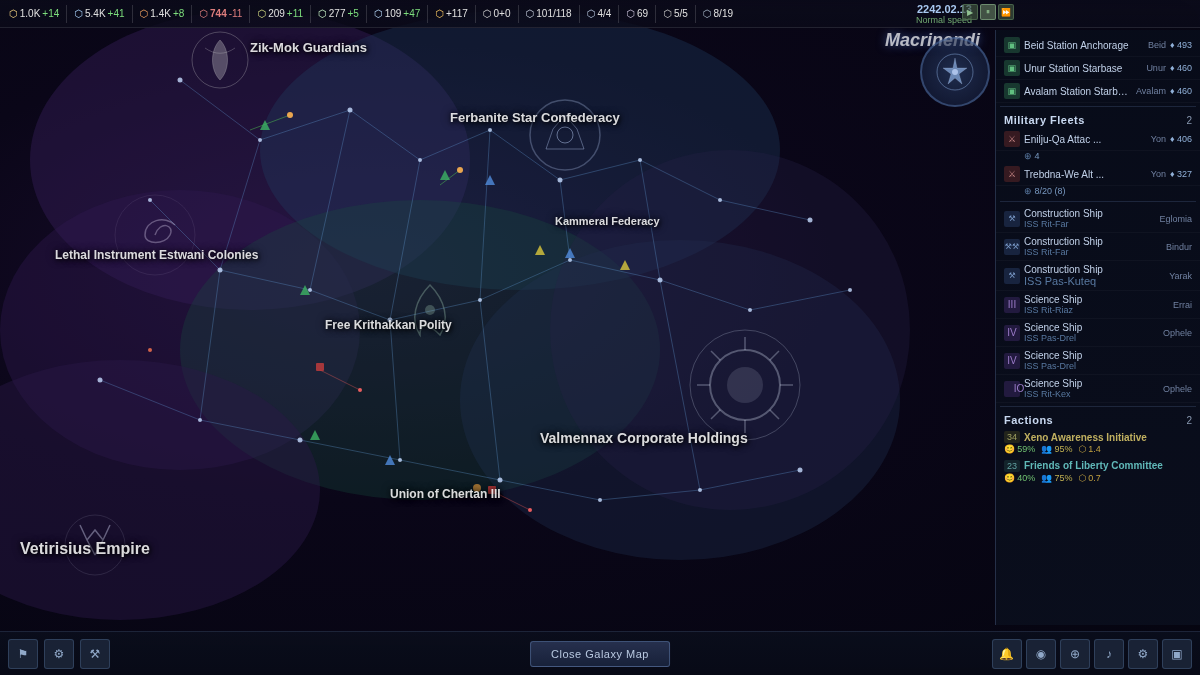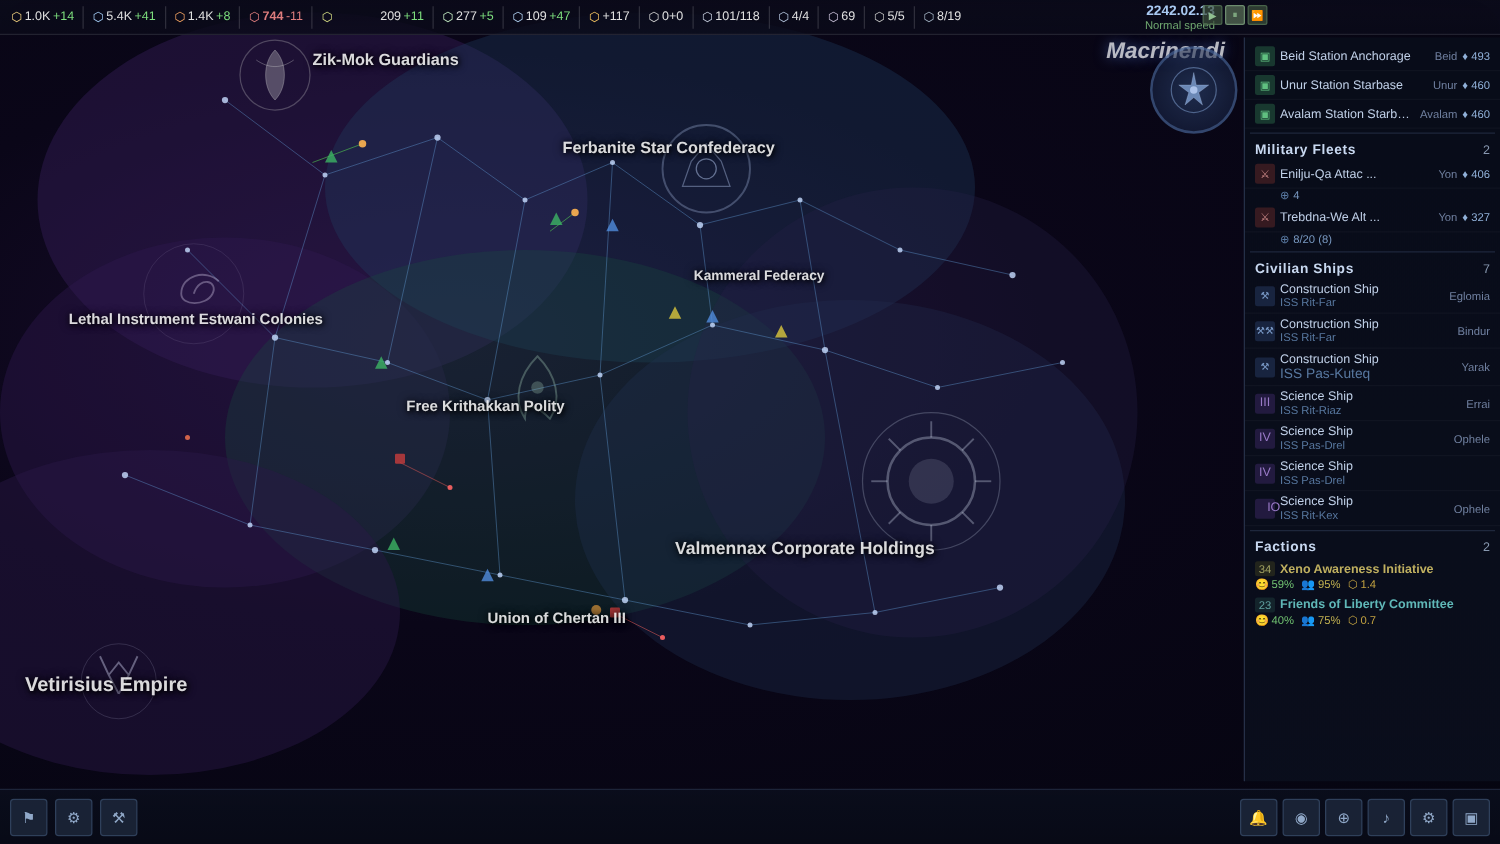--- a/index.html
+++ b/index.html
@@ -496,21 +496,21 @@
   </div>
   <div class="resource-sep"></div>
   <div class="resource-item">
     <span style="color:#de7d7d;font-size:10px;">⬡</span>
     <span style="color:#de7d7d;font-weight:bold;">744</span>
     <span class="res-negative">-11</span>
   </div>
   <div class="resource-sep"></div>
   <div class="resource-item">
     <span style="color:#d0d880;font-size:10px;">⬡</span>
-    <span style="color:#e0e0e0;margin-left:36px;">209</span>
+    <span style="color:#e0e0e0;">209</span>
     <span class="res-positive">+11</span>
   </div>
   <div class="resource-sep"></div>
   <div class="resource-item">
     <span style="color:#c0e8c0;font-size:10px;">⬡</span>
     <span style="color:#e0e0e0;">277</span>
     <span class="res-positive">+5</span>
   </div>
   <div class="resource-sep"></div>
   <div class="resource-item">
@@ -625,24 +625,20 @@
     <div class="outliner-location">Yon</div>
     <div class="outliner-value">♦ 327</div>
   </div>
   <div class="outliner-ship-sub">
     <span class="ship-sub-icon">⊕</span>
     <span class="ship-count-bar">8/20 (8)</span>
   </div>
 
   <div class="section-divider"></div>
 
-  <div class="outliner-section-header">
-    <span class="outliner-section-title">Civilian Ships</span>
-    <span class="outliner-count">7</span>
-  </div>
 
   <div class="outliner-row">
     <div class="outliner-icon" style="background:rgba(40,60,100,0.5);color:#7a9ac8;font-size:8px;">⚒</div>
     <div style="flex:1;overflow:hidden;">
       <div class="outliner-name">Construction Ship</div>
       <div style="color:#5878a0;font-size:9px;">ISS Rit-Far</div>
     </div>
     <div class="outliner-location">Eglomia</div>
   </div>
 
@@ -751,20 +747,21 @@
 
 </div>
 
 <div id="bottom-bar">
   <div class="bottom-left-icons">
     <div class="bottom-icon-btn">⚑</div>
     <div class="bottom-icon-btn">⚙</div>
     <div class="bottom-icon-btn">⚒</div>
   </div>
 
+  <button class="close-galaxy-btn">Close Galaxy Map</button>
 
   <div class="bottom-right-icons">
     <div class="bottom-icon-btn">🔔</div>
     <div class="bottom-icon-btn">◉</div>
     <div class="bottom-icon-btn">⊕</div>
     <div class="bottom-icon-btn">♪</div>
     <div class="bottom-icon-btn">⚙</div>
     <div class="bottom-icon-btn">▣</div>
   </div>
 </div>

